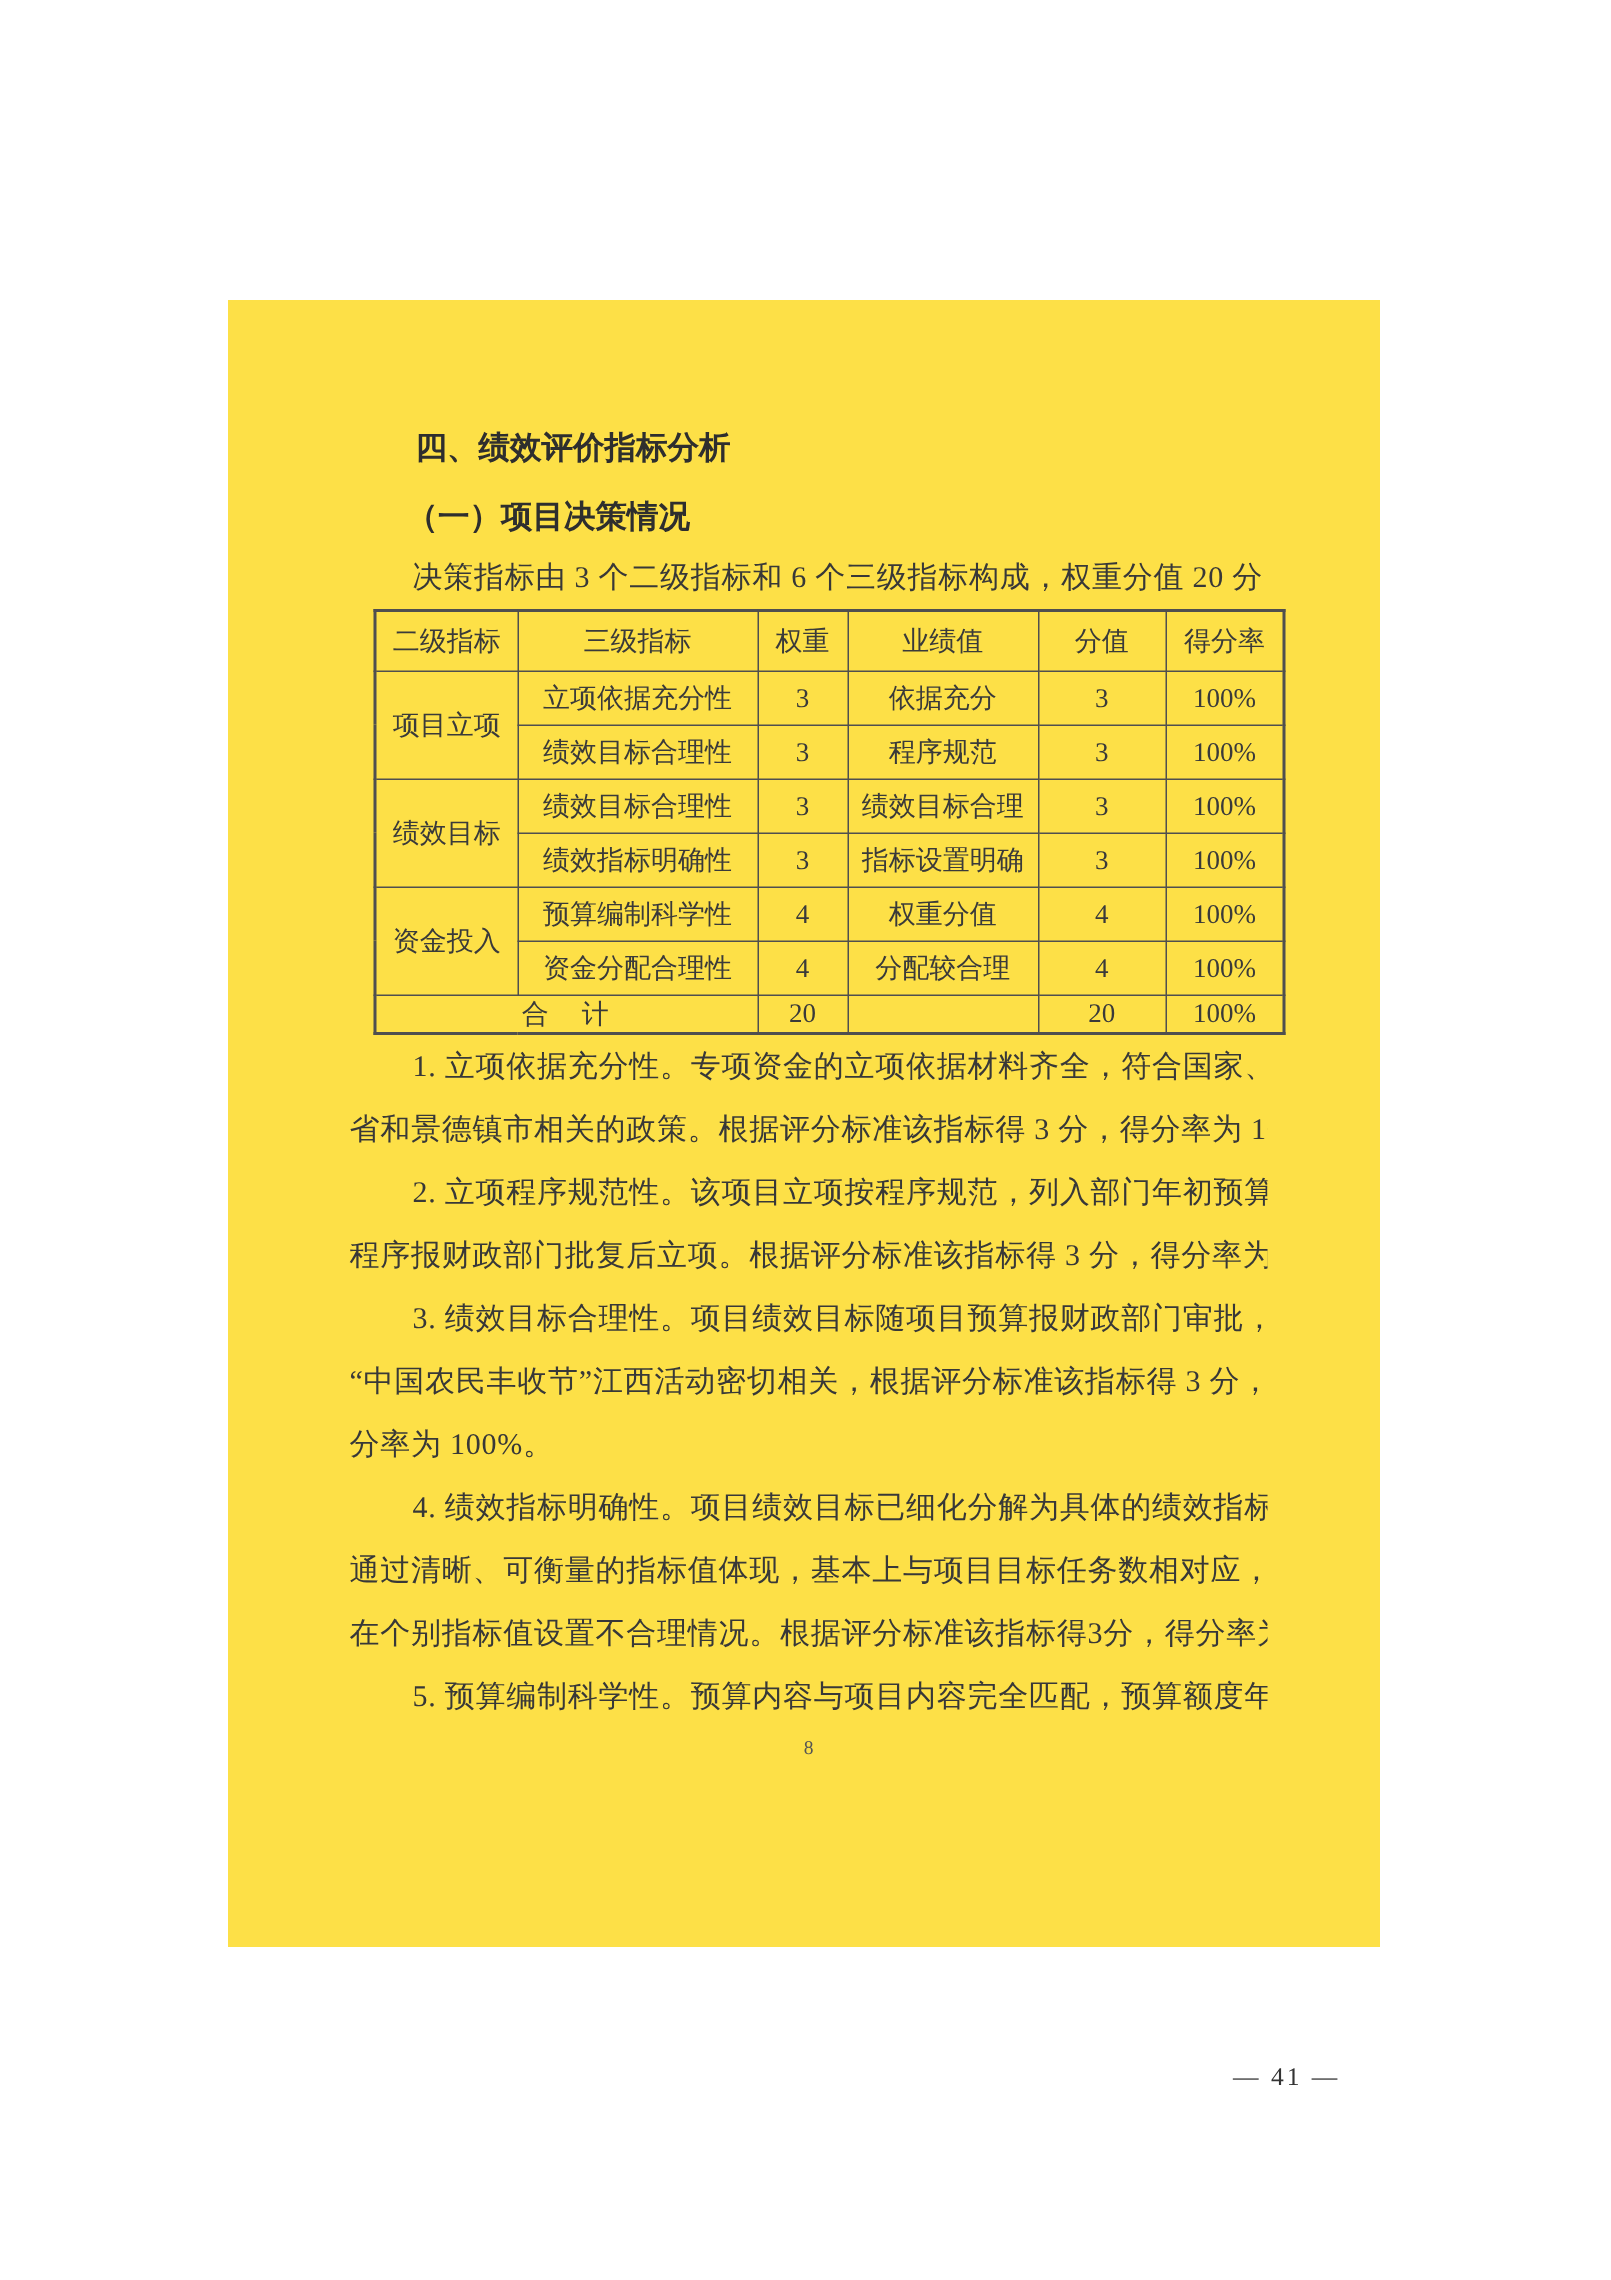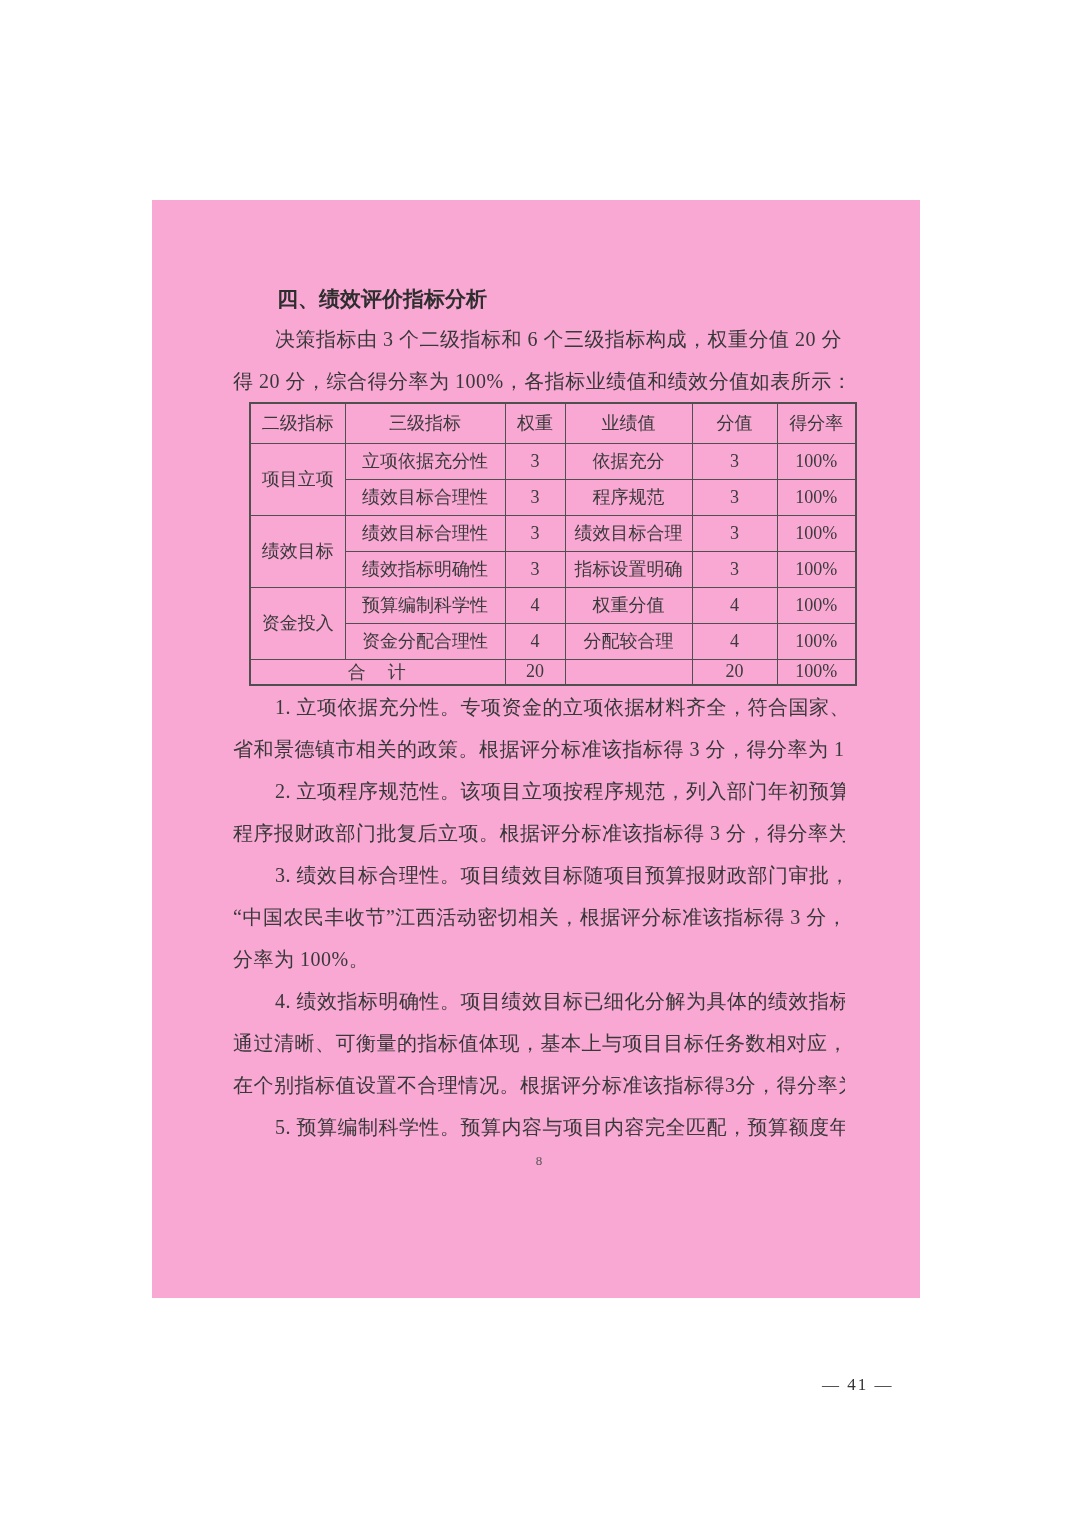--- a/index.html
+++ b/index.html
@@ -10,21 +10,21 @@
     color: #333333;
     overflow: hidden;
   }
   .canvas { position: relative; width: 1074px; height: 1520px; }
 
   
   .scan-page {
     position: absolute;
     left: 152px; top: 200px;
     width: 768px; height: 1098px;
-    background: #f9a8d4;
+    background: #fde047;
   }
 
   .content {
     position: absolute;
     left: 81px; top: 0;
     width: 612px;
   }
 
   .h1 {
     margin-top: 86px;
@@ -100,24 +100,24 @@
   }
 </style>
 </head>
 <body>
 
 <div class="canvas">
   <div class="scan-page">
     <div class="content">
 
       <div class="h1">四、绩效评价指标分析</div>
+      <div class="h2">（一）项目决策情况</div>
 
       <div class="para">
         <div class="line indent">决策指标由 3 个二级指标和 6 个三级指标构成，权重分值 20 分，实际</div>
-        <div class="line">得 20 分，综合得分率为 100%，各指标业绩值和绩效分值如表所示：</div>
       </div>
 
       <table class="score-table">
         <colgroup>
           <col style="width:95px">
             <col style="width:160px">
             <col style="width:60px">
           <col style="width:127px">
             <col style="width:85px">
             <col style="width:79px">

